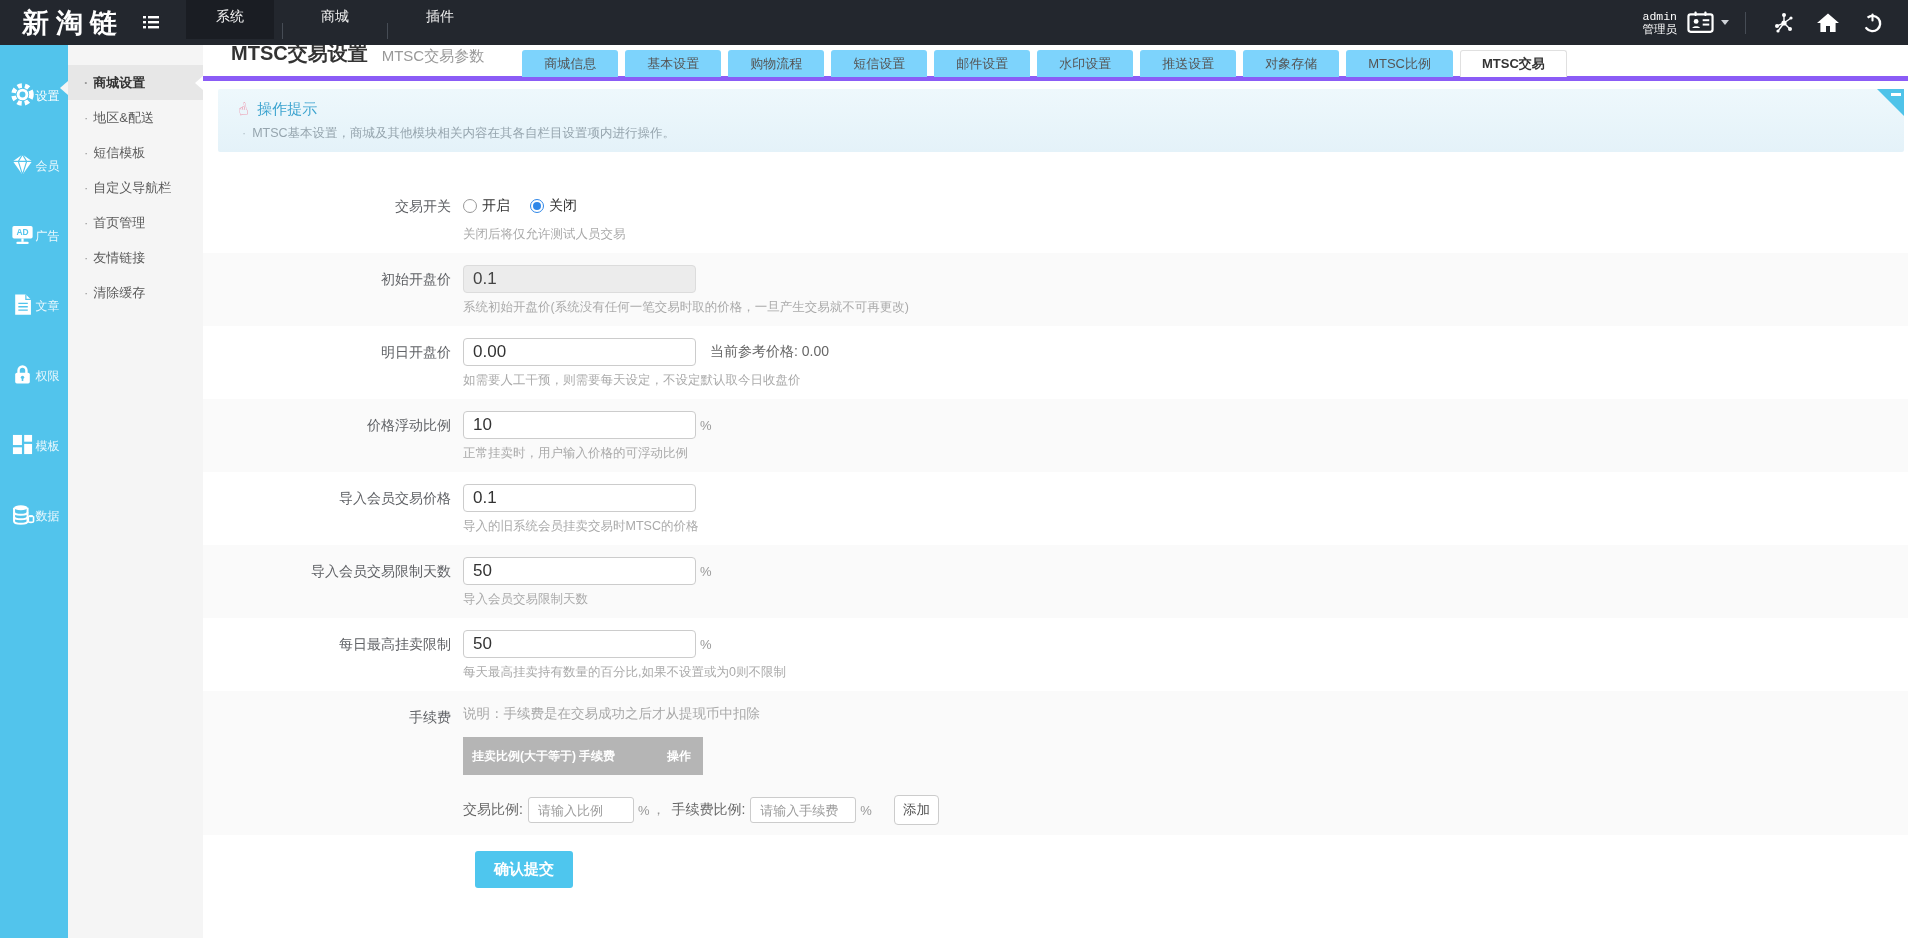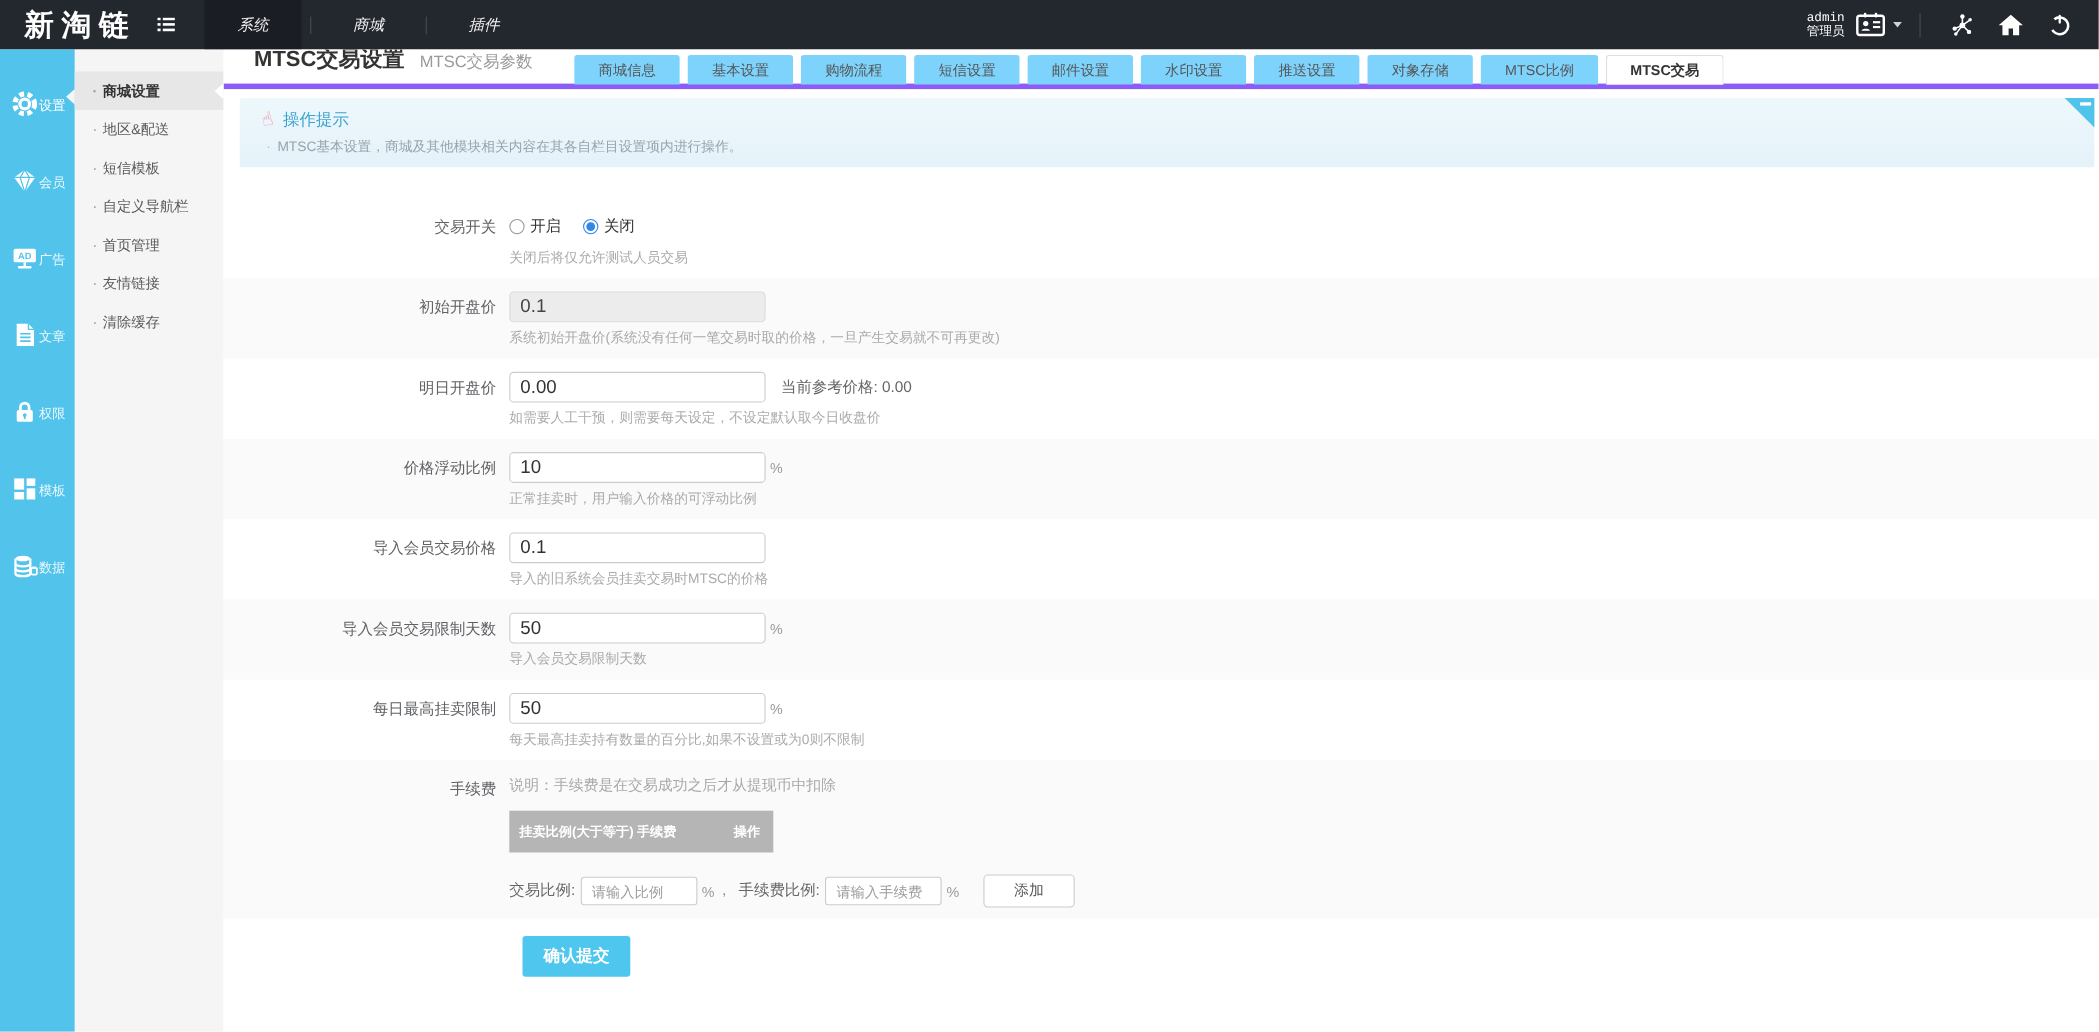--- a/index.html
+++ b/index.html
@@ -4,21 +4,21 @@
 <style>
   * { margin:0; padding:0; box-sizing:border-box; }
   html,body { width:1908px; height:938px; }
   body { font-family:"Liberation Sans","DejaVu Sans",sans-serif; background:#fff; overflow:hidden; }
   .app { position:relative; width:1908px; height:938px; overflow:hidden; }
 
   
   .topbar { height:45px; background:#23272e; display:flex; align-items:center; color:#fff; }
   .logo { font-size:27px; font-weight:bold; letter-spacing:7px; padding:0 14px 0 22px; white-space:nowrap; }
   .collapse-btn { width:26px; height:26px; display:flex; align-items:center; justify-content:center; margin-right:22px; cursor:pointer; }
-  .topnav { display:flex; align-items:center; height:32px;font-style:italic; }
+  .topnav { display:flex; align-items:flex-end; height:32px; }
   .topnav-item { height:45px; line-height:45px; padding:0 30px; font-size:14px; color:#f2f2f2; cursor:pointer; }
   .topnav-item.active { background:#1a1d23; }
   .nav-divider { width:1px; height:16px; background:#464c55; margin:0 8px; }
   .topbar-right { margin-left:auto; display:flex; align-items:center; padding-right:14px; }
   .user-block { text-align:right; font-size:11.5px; line-height:13px; margin-right:10px;font-family:Liberation Mono, monospace; }
   .idcard-btn { display:flex; align-items:center; cursor:pointer; }
   .caret-down { width:0; height:0; border-left:4px solid transparent; border-right:4px solid transparent; border-top:5px solid #cfd3d8; margin-left:7px; }
   .top-sep { width:1px; height:22px; background:#464c55; margin:0 16px; }
   .top-icon-btn { width:44px; height:45px; display:flex; align-items:center; justify-content:center; cursor:pointer; }
 
@@ -80,21 +80,21 @@
 
   
   .fee-note { font-size:13.5px; color:#a8a8a8; line-height:22px; }
   .fee-head { margin-top:12px; width:240px; height:38px; background:#b5b5b5; color:#fff; font-weight:bold; font-size:12px; display:flex; align-items:center; }
   .fee-h1 { width:116px; padding-left:9px; }
   .fee-h2 { width:88px; }
   .fee-h3 { flex:1; }
   .fee-add-line { margin-top:20px; display:flex; align-items:center; font-size:14px; color:#666; }
   .txt.small { width:106px; height:26px; border-radius:3px; font-size:13px; margin-left:5px; }
   .fee-comma { margin:0 6px 0 2px; color:#999; }
-  .add-btn { margin-left:22px; padding:5px 27px; background:#fff; border:1px solid #ccc; border-radius:4px; color:#555; font-size:13.5px; cursor:pointer; }
+  .add-btn { margin-left:22px; padding:5px 8px; background:#fff; border:1px solid #ccc; border-radius:4px; color:#555; font-size:13.5px; cursor:pointer; }
 
   
   .submit-row { padding:16px 0; }
   .submit-btn { margin-left:272px; background:#4ec6ee; border:none; border-radius:3px; color:#fff; font-size:15px; font-weight:bold; padding:9px 19px; cursor:pointer; }
 
   svg { display:block; }
 </style>
 </head>
 <body>
 

